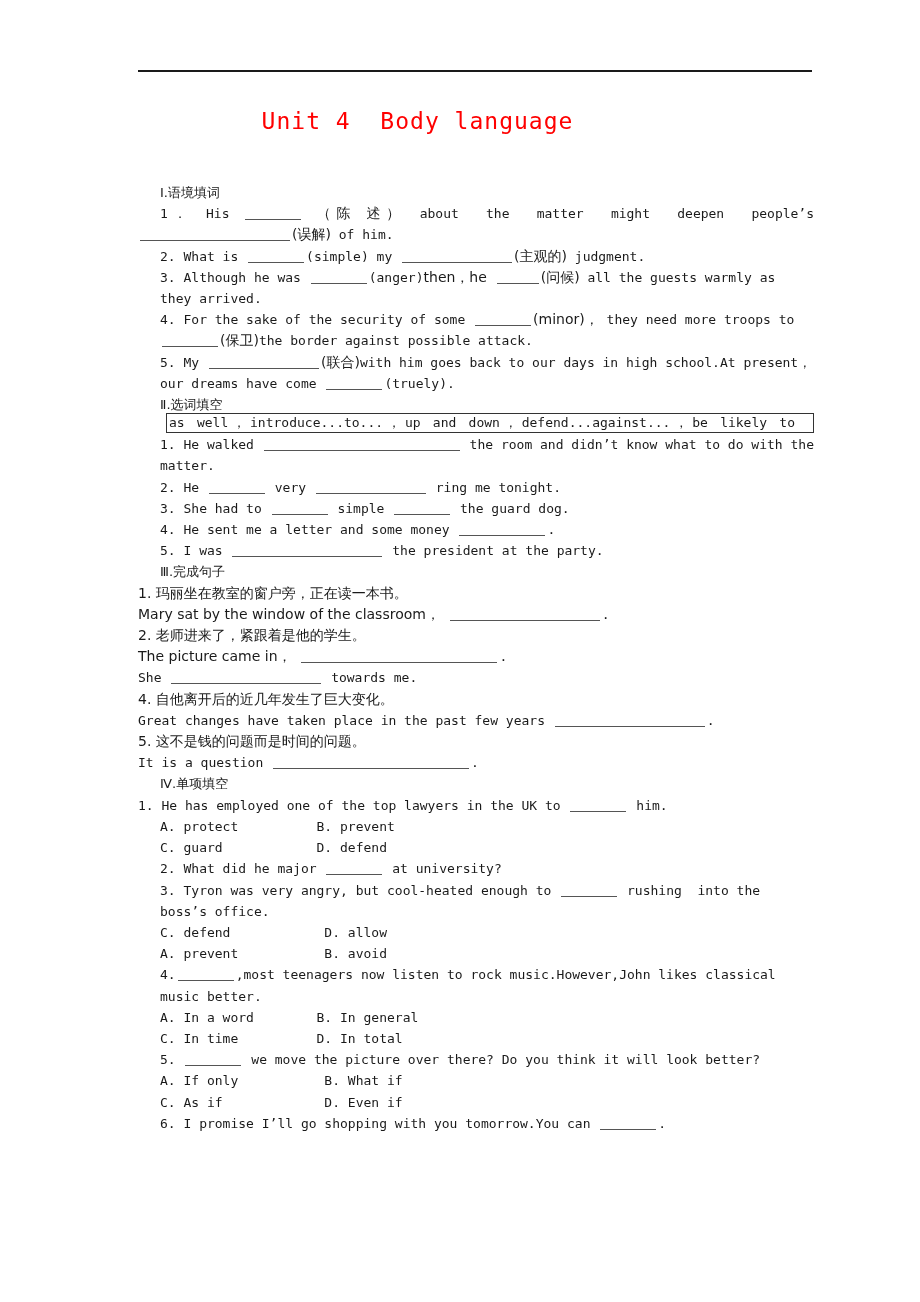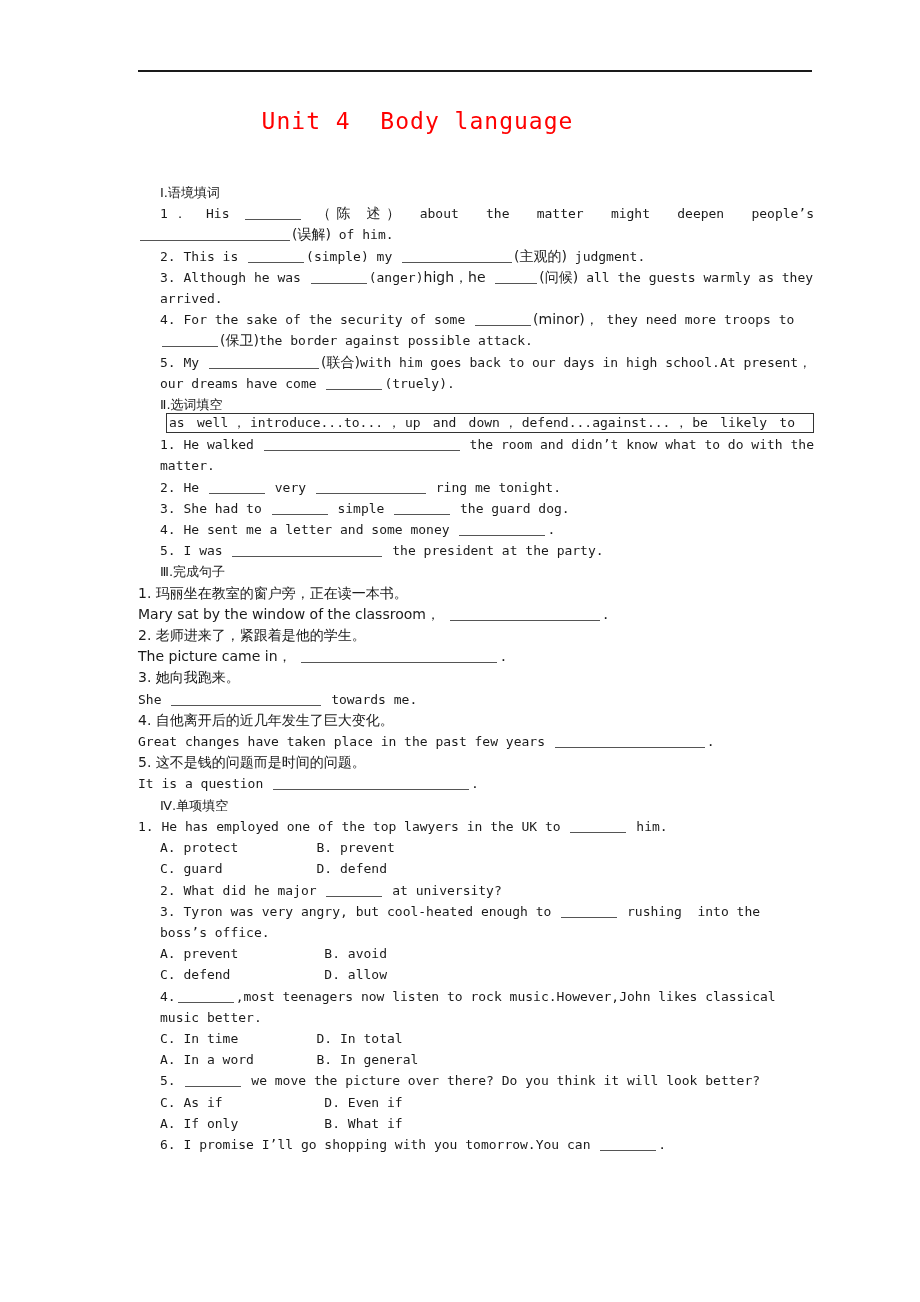--- a/index.html
+++ b/index.html
@@ -127,23 +127,23 @@
 
   <div class="doc-title">Unit 4  Body language</div>
 
   <div class="content">
 
     <div class="heading">Ⅰ.语境填词</div>
 
     <div class="line ind justpara"><span class="just" style="display:inline-block;width:100%"><span>1．</span> <span>His</span> <span class="bl bl-s"></span> <span class="cjk">（陈 述）</span> <span>about  the  matter  might  deepen  people’s</span></span></div>
     <div class="line"><span class="bl bl-xl"></span><span class="cjk">(误解)</span> <span>of him.</span></div>
 
-    <div class="line ind"><span>2.</span> <span>This is</span> <span class="bl bl-s"></span><span>(simple)</span> <span>my</span> <span class="bl bl-l"></span><span class="cjk">(主观的)</span> <span>judgment.</span></div>
-
-    <div class="line ind"><span>3.</span> <span>Although he was</span> <span class="bl bl-s"></span><span>(anger)</span><span class="cjk">high，he</span> <span class="bl bl-xs"></span><span class="cjk">(问候)</span> <span>all the guests warmly as they arrived.</span></div>
+    <div class="line ind"><span>2.</span> <span>What is</span> <span class="bl bl-s"></span><span>(simple)</span> <span>my</span> <span class="bl bl-l"></span><span class="cjk">(主观的)</span> <span>judgment.</span></div>
+
+    <div class="line ind"><span>3.</span> <span>Although he was</span> <span class="bl bl-s"></span><span>(anger)</span><span class="cjk">then，he</span> <span class="bl bl-xs"></span><span class="cjk">(问候)</span> <span>all the guests warmly as they arrived.</span></div>
 
     <div class="line ind"><span>4.</span> <span>For the sake of the security of some</span> <span class="bl bl-s"></span><span class="cjk">(minor)，</span> <span>they need more troops to</span> <span class="bl bl-s"></span><span class="cjk">(保卫)</span><span>the border against possible attack.</span></div>
 
     <div class="line ind"><span>5.</span> <span>My</span> <span class="bl bl-l"></span><span class="cjk">(联合)</span><span>with him goes back to our days in high school.At present，our dreams have come</span> <span class="bl bl-s"></span><span>(truely).</span></div>
 
     <div class="heading">Ⅱ.选词填空</div>
 
     <div class="line" style="height:19px;">&nbsp;</div>
 
     <div class="line ind"><span>1.</span> <span>He walked</span> <span class="bl bl-2xl"></span> <span>the room and didn’t know what to do with the matter.</span></div>
@@ -157,48 +157,47 @@
     <div class="line ind"><span>5.</span> <span>I was</span> <span class="bl bl-xl"></span> <span>the president at the party.</span></div>
 
     <div class="heading">Ⅲ.完成句子</div>
 
     <div class="line cjk"><span>1.</span> <span>玛丽坐在教室的窗户旁，正在读一本书。</span></div>
     <div class="line"><span class="cjk">Mary sat by the window of the classroom，</span> <span class="bl bl-xl"></span><span>.</span></div>
 
     <div class="line cjk"><span>2.</span> <span>老师进来了，紧跟着是他的学生。</span></div>
     <div class="line"><span class="cjk">The picture came in，</span> <span class="bl bl-2xl"></span><span>.</span></div>
 
-    <div class="line cjk"><span>3.</span> <span>她向我跑来。</span></div>
     <div class="line"><span>She</span> <span class="bl bl-xl"></span> <span>towards me.</span></div>
 
     <div class="line cjk"><span>4.</span> <span>自他离开后的近几年发生了巨大变化。</span></div>
     <div class="line"><span>Great changes have taken place in the past few years</span> <span class="bl bl-xl"></span><span>.</span></div>
 
     <div class="line cjk"><span>5.</span> <span>这不是钱的问题而是时间的问题。</span></div>
     <div class="line"><span>It is a question</span> <span class="bl bl-2xl"></span><span>.</span></div>
 
     <div class="heading">Ⅳ.单项填空</div>
 
     <div class="line"><span>1.</span> <span>He has employed one of the top lawyers in the UK to</span> <span class="bl bl-s"></span> <span>him.</span></div>
     <div class="line ind">A. protect          B. prevent</div>
     <div class="line ind">C. guard            D. defend</div>
 
     <div class="line ind"><span>2.</span> <span>What did he major</span> <span class="bl bl-s"></span> <span>at university?</span></div>
 
     <div class="line ind"><span>3.</span> <span>Tyron was very angry, but cool-heated enough to</span> <span class="bl bl-s"></span> <span>rushing  into the boss’s office.</span></div>
+    <div class="line ind">C. defend            D. allow</div>
     <div class="line ind">A. prevent           B. avoid</div>
-    <div class="line ind">C. defend            D. allow</div>
 
     <div class="line ind"><span>4.</span><span class="bl bl-s"></span><span>,most teenagers now listen to rock music.However,John likes classical music better.</span></div>
+    <div class="line ind">A. In a word        B. In general</div>
     <div class="line ind">C. In time          D. In total</div>
-    <div class="line ind">A. In a word        B. In general</div>
 
     <div class="line ind"><span>5.</span> <span class="bl bl-s"></span> <span>we move the picture over there? Do you think it will look better?</span></div>
+    <div class="line ind">A. If only           B. What if</div>
     <div class="line ind">C. As if             D. Even if</div>
-    <div class="line ind">A. If only           B. What if</div>
 
     <div class="line ind"><span>6.</span> <span>I promise I’ll go shopping with you tomorrow.You can</span> <span class="bl bl-s"></span><span>.</span></div>
 
   </div>
 
   <div class="wordbank">
     <span class="wb-inner">as  well，introduce...to...，up  and  down，defend...against...，be  likely  to</span>
   </div>
 
 </div>

